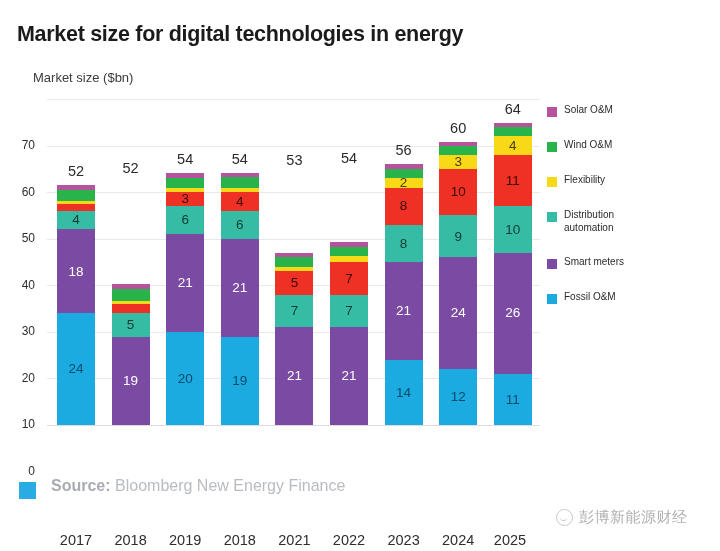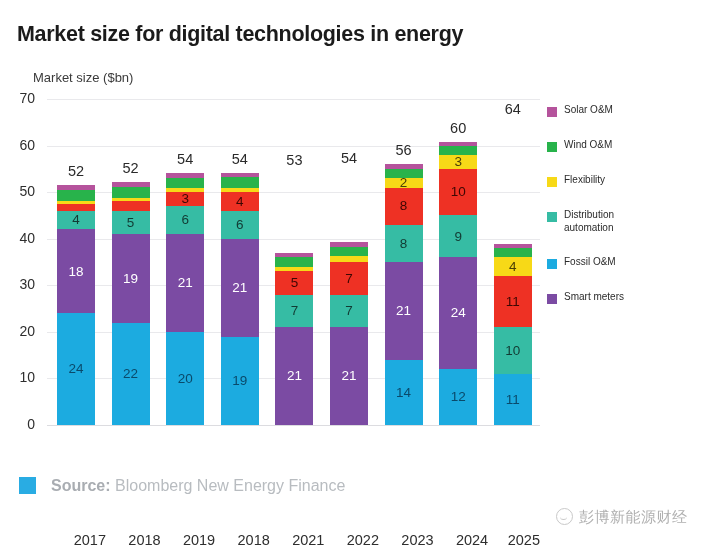--- a/index.html
+++ b/index.html
@@ -56,23 +56,24 @@
     left: 0;
     width: 493px;
     height: 1px;
     background: #e9e9ec;
   }
   .gridline.baseline { background: #dcdce0; }
   .ylabel {
     position: absolute;
     width: 34px;
     text-align: right;
-    font-size: 14px;
+    font-size: 12px;
     color: #2e2e2e;
     left: 4px;
+    margin-top: 48px;
   }
   .bar {
     position: absolute;
     bottom: 0;
     width: 38px;
     display: flex;
     flex-direction: column-reverse;
   }
   .seg {
     width: 38px;
@@ -91,21 +92,21 @@
     position: absolute;
     width: 38px;
     text-align: center;
     font-size: 14.5px;
     color: #2a2a2a;
   }
 
   .xtick {
     position: absolute;
     width: 60px;
-    text-align: right;
+    text-align: center;
     font-size: 14.5px;
     color: #2e2e2e;
     top: 433px;
   }
 
   
   #legend {
     position: absolute;
     left: 547px;
     top: 104px;
@@ -128,21 +129,21 @@
     color: #2b2b2b;
     line-height: 1.25;
   }
 
   
   #footer {
     position: absolute;
     left: 19px;
     top: 474px;
     display: flex;
-    align-items: flex-start;
+    align-items: flex-end;
   }
   .footer-swatch {
     width: 17px;
     height: 17px;
     background: #29ace3;
     margin-right: 15px;
     margin-top: 3px;
     flex: 0 0 17px;
   }
   .footer-lines { }
@@ -156,20 +157,21 @@
     color: #a9adb2;
     font-weight: bold;
   }
 
   
   #watermark {
     position: absolute;
     left: 556px;
     top: 508px;
     display: flex;
+    align-items: center;
   }
   .wm-logo {
     width: 17px;
     height: 17px;
     border: 1.5px solid #c9c9c9;
     border-radius: 50%;
     margin-right: 6px;
     position: relative;
     flex: 0 0 17px;
   }
@@ -227,23 +229,20 @@
           <span>4</span>
         </div>
         <div class="seg" style="height: 6.98571px; background: rgb(238, 49, 36); color: rgb(61, 7, 3);"></div>
         <div class="seg" style="height: 2.32857px; background: rgb(247, 217, 23); color: rgb(74, 64, 6);"></div>
         <div class="seg" style="height: 11.6429px; background: rgb(40, 179, 75); color: rgb(255, 255, 255);"></div>
         <div class="seg" style="height: 4.65714px; background: rgb(181, 83, 156); color: rgb(255, 255, 255);"></div>
       </div>
       <div class="total-label" style="left: 10px; top: 64.1571px;">52</div>
       <div class="xtick" style="left: -1px;">2017</div>
       <div class="bar" style="left: 64.6px;">
-        <div class="seg" style="height: 102.457px; background: rgb(28, 171, 224); color: rgb(10, 74, 107);">
-          <span>22</span>
-        </div>
         <div class="seg" style="height: 88.4857px; background: rgb(123, 75, 163); color: rgb(255, 255, 255);">
           <span>19</span>
         </div>
         <div class="seg" style="height: 23.2857px; background: rgb(54, 188, 164); color: rgb(18, 59, 51);">
           <span>5</span>
         </div>
         <div class="seg" style="height: 9.31429px; background: rgb(238, 49, 36); color: rgb(61, 7, 3);"></div>
         <div class="seg" style="height: 3.26px; background: rgb(247, 217, 23); color: rgb(74, 64, 6);"></div>
         <div class="seg" style="height: 11.6429px; background: rgb(40, 179, 75); color: rgb(255, 255, 255);"></div>
         <div class="seg" style="height: 4.65714px; background: rgb(181, 83, 156); color: rgb(255, 255, 255);"></div>
@@ -359,20 +358,23 @@
         </div>
         <div class="seg" style="height: 9.31429px; background: rgb(40, 179, 75); color: rgb(255, 255, 255);"></div>
         <div class="seg" style="height: 3.72571px; background: rgb(181, 83, 156); color: rgb(255, 255, 255);"></div>
       </div>
       <div class="total-label" style="left: 392.2px; top: 20.8457px;">60</div>
       <div class="xtick" style="left: 381.2px;">2024</div>
       <div class="bar" style="left: 446.8px;">
         <div class="seg" style="height: 51.2286px; background: rgb(28, 171, 224); color: rgb(10, 74, 107);">
           <span>11</span>
         </div>
+        <div class="seg" style="height: 121.086px; background: rgb(123, 75, 163); color: rgb(255, 255, 255);">
+          <span>26</span>
+        </div>
         <div class="seg" style="height: 46.5714px; background: rgb(54, 188, 164); color: rgb(18, 59, 51);">
           <span>10</span>
         </div>
         <div class="seg" style="height: 51.2286px; background: rgb(238, 49, 36); color: rgb(61, 7, 3);">
           <span>11</span>
         </div>
         <div class="seg" style="height: 18.6286px; background: rgb(247, 217, 23); color: rgb(74, 64, 6);">
           <span>4</span>
         </div>
         <div class="seg" style="height: 9.31429px; background: rgb(40, 179, 75); color: rgb(255, 255, 255);"></div>
@@ -393,26 +395,26 @@
       </div>
       <div class="legend-item">
         <div class="legend-swatch" style="background: rgb(247, 217, 23);"></div>
         <div class="legend-label">Flexibility</div>
       </div>
       <div class="legend-item">
         <div class="legend-swatch" style="background: rgb(54, 188, 164);"></div>
         <div class="legend-label">Distribution<br>automation</div>
       </div>
       <div class="legend-item">
+        <div class="legend-swatch" style="background: rgb(123, 75, 163);"></div>
+        <div class="legend-label">Smart meters</div>
+      </div>
+      <div class="legend-item">
         <div class="legend-swatch" style="background: rgb(28, 171, 224);"></div>
         <div class="legend-label">Fossil O&amp;M</div>
-      </div>
-      <div class="legend-item">
-        <div class="legend-swatch" style="background: rgb(123, 75, 163);"></div>
-        <div class="legend-label">Smart meters</div>
       </div>
     </div>
 
   <div id="footer">
     <div class="footer-swatch"></div>
     <div class="footer-lines">
       <div class="footer-line">
         <b>Source:</b>
         <span>Bloomberg New Energy Finance</span>
       </div>

